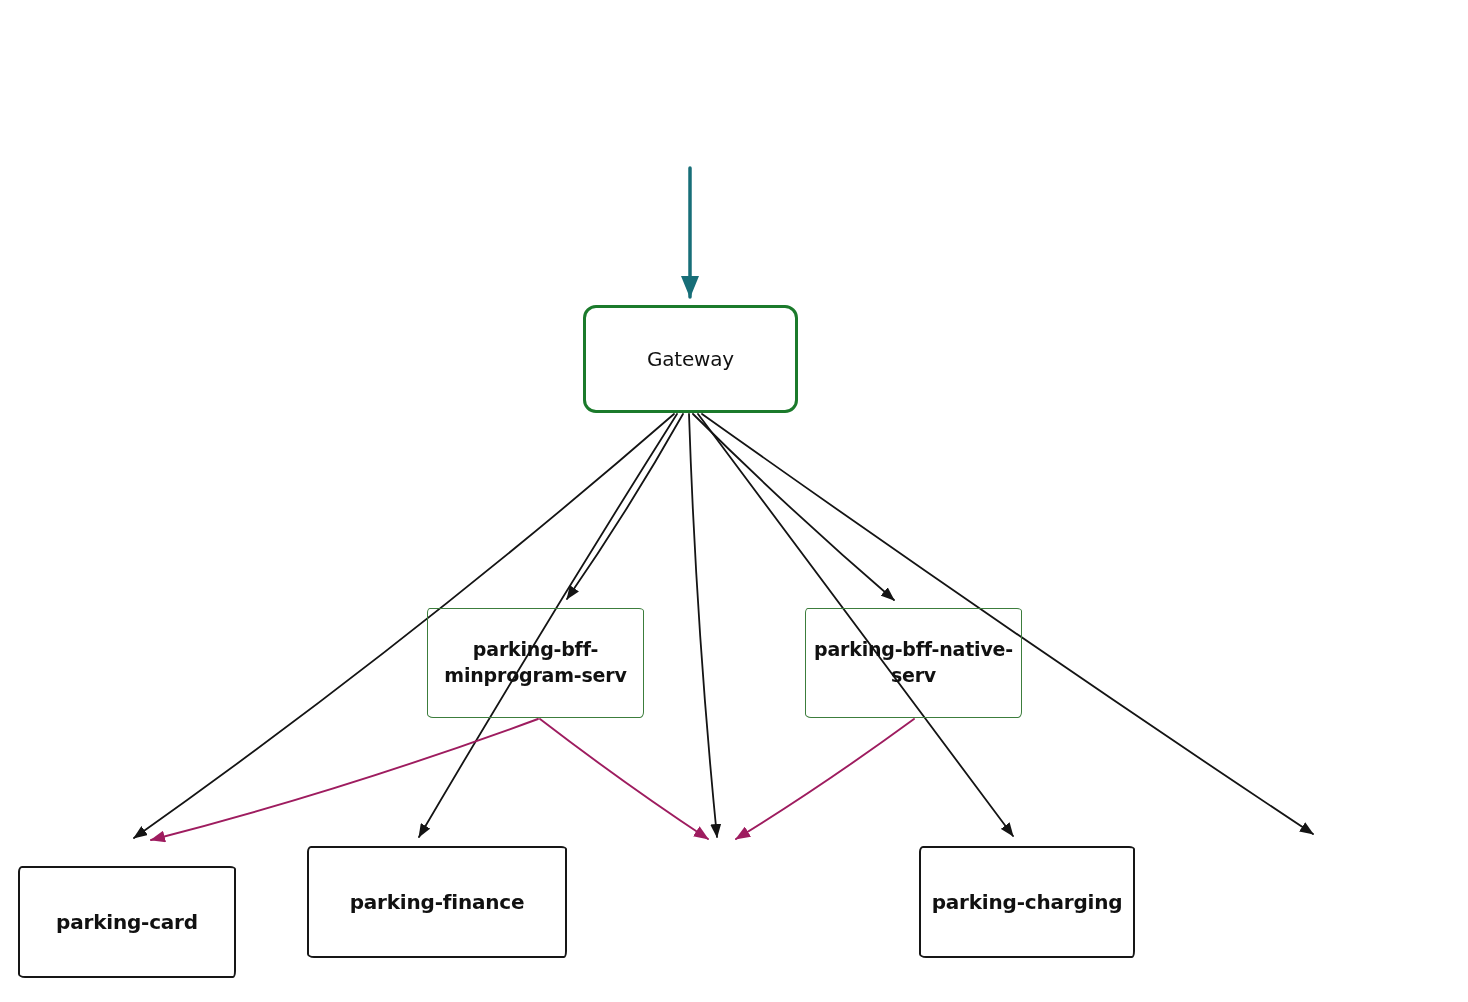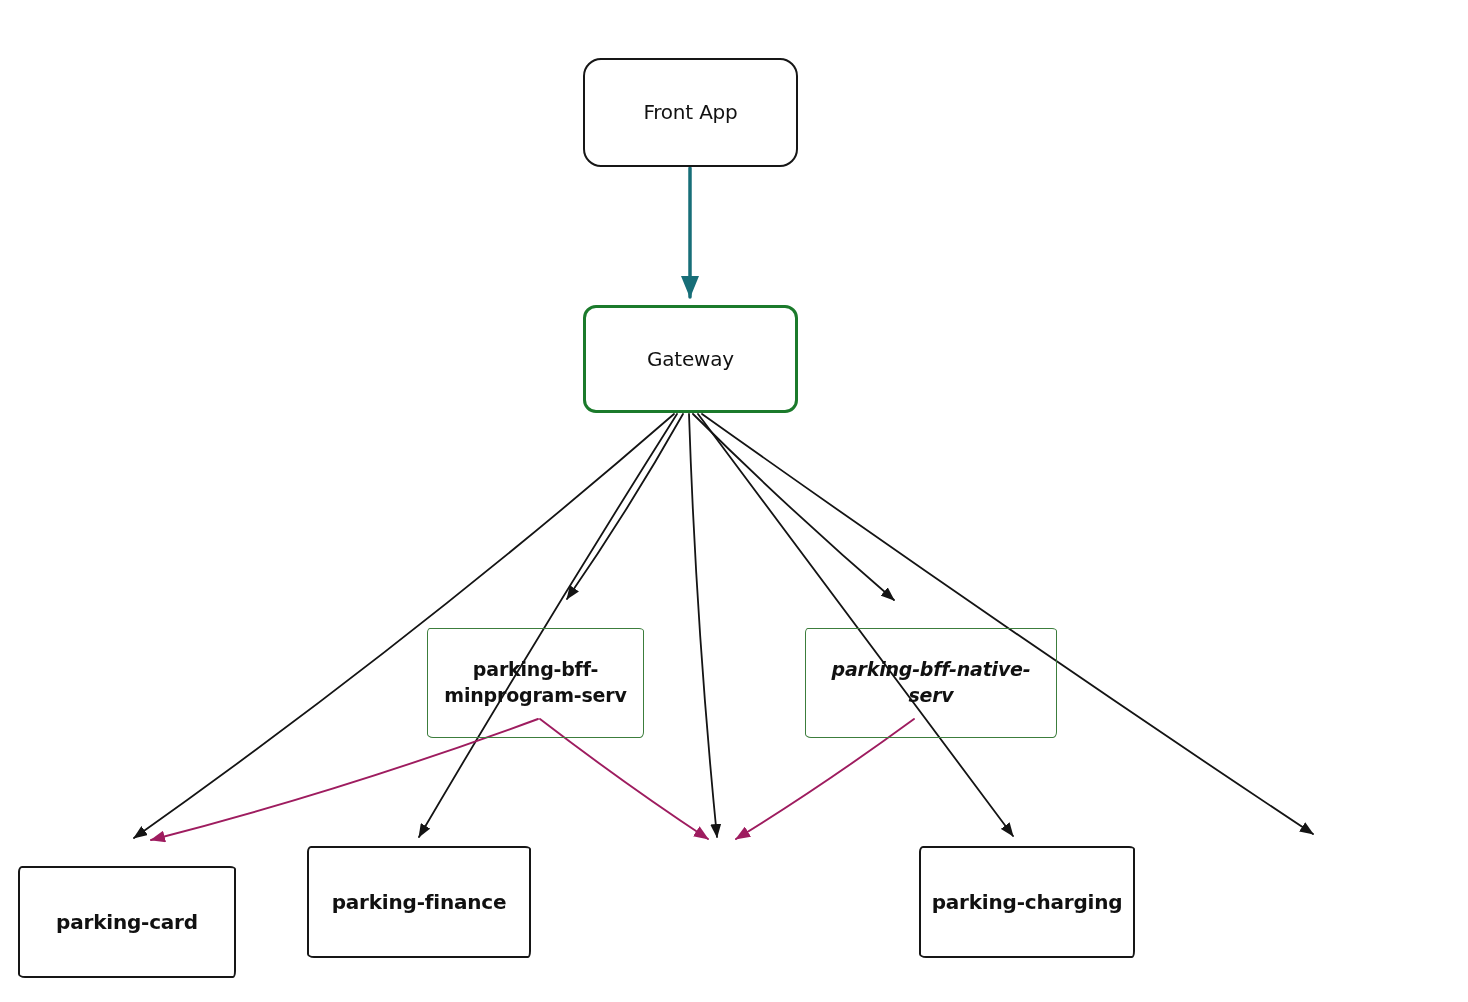--- a/index.html
+++ b/index.html
@@ -46,21 +46,20 @@
     border: 3.5px solid var(--gateway-border, #1b7a2b);
     border-radius: 18px;
     font-size: 20px;
     font-weight: 400;
   }
   .node--bff {
     border: 1.7px solid var(--bff-border, #3c7d3c);
     border-radius: 3px 5px 4px 6px / 5px 3px 6px 4px;
     font-size: 19px;
     font-weight: 700;
-    margin-top: 20px;
   }
   .node--service {
     border: 2px solid #161616;
     border-radius: 4px 6px 3px 7px / 6px 3px 7px 4px;
     font-size: 20px;
     font-weight: 700;
   }
 </style>
 </head>
 <body>
@@ -85,43 +84,40 @@
       <path d="M 683 414 Q 629 509.5 567 599" fill="none" stroke="#141414" stroke-width="1.8" stroke-linecap="round" marker-end="url(#arrow-black)"></path>
       <path d="M 689 414 Q 696 625.5 717 837" fill="none" stroke="#141414" stroke-width="1.8" stroke-linecap="round" marker-end="url(#arrow-black)"></path>
       <path d="M 693 414 Q 790.5 511 894 600" fill="none" stroke="#141414" stroke-width="1.8" stroke-linecap="round" marker-end="url(#arrow-black)"></path>
       <path d="M 698 414 Q 857.5 629 1013 836" fill="none" stroke="#141414" stroke-width="1.8" stroke-linecap="round" marker-end="url(#arrow-black)"></path>
       <path d="M 702 414 Q 1011.5 634 1313 834" fill="none" stroke="#141414" stroke-width="1.8" stroke-linecap="round" marker-end="url(#arrow-black)"></path>
       <path d="M 538 719 Q 340.5 791.5 151 840" fill="none" stroke="#9e1c5f" stroke-width="1.9" stroke-linecap="round" marker-end="url(#arrow-maroon)"></path>
       <path d="M 540 719 Q 626 785 708 839" fill="none" stroke="#9e1c5f" stroke-width="1.9" stroke-linecap="round" marker-end="url(#arrow-maroon)"></path>
       <path d="M 914 719 Q 821 787 736 839" fill="none" stroke="#9e1c5f" stroke-width="1.9" stroke-linecap="round" marker-end="url(#arrow-maroon)"></path>
     </svg>
 
-  <div class="node node--rounded" style="left:583px; top:58px; width:215px; height:109px;">
-    <span class="label">Front App</span>
-  </div>
 
   <div class="node node--gateway" style="left:583px; top:305px; width:215px; height:108px;border-radius:13px;">
     <span class="label">Gateway</span>
   </div>
 
   <div class="node node--bff" style="left:427px; top:608px; width:217px; height:110px;">
     <span class="label">parking-bff-
 minprogram-serv</span>
   </div>
 
-  <div class="node node--bff" style="left:805px; top:608px; width:252px; height:110px;font-style:italic;">
+  <div class="node node--bff" style="left:805px; top:608px; width:217px; height:110px;">
     <span class="label">parking-bff-native-
 serv</span>
   </div>
 
   <div class="node node--service" style="left:18px; top:866px; width:218px; height:112px;text-align:right;">
     <span class="label">parking-card</span>
   </div>
 
-  <div class="node node--service" style="left:307px; top:846px; width:224px; height:112px;">
+  <div class="node node--service" style="left:307px; top:846px; width:260px; height:112px;">
     <span class="label">parking-finance</span>
   </div>
 
 
   <div class="node node--service" style="left:919px; top:846px; width:216px; height:112px;justify-content:center;">
     <span class="label">parking-charging</span>
   </div>
 
 
 </div>

